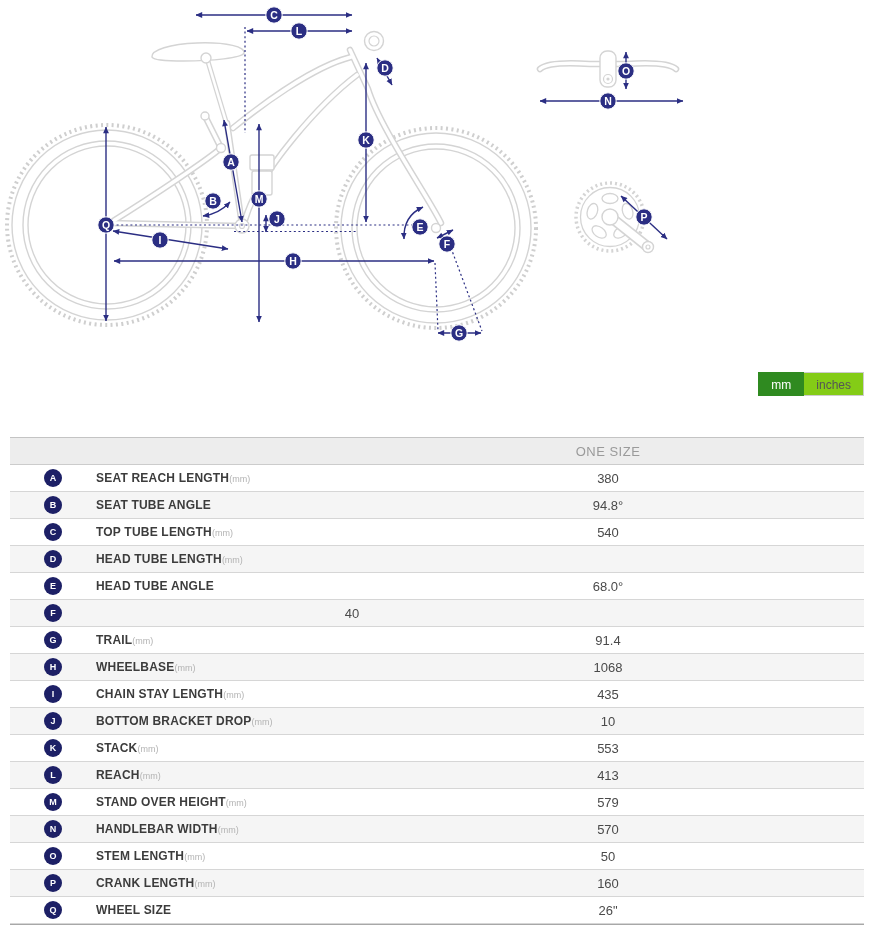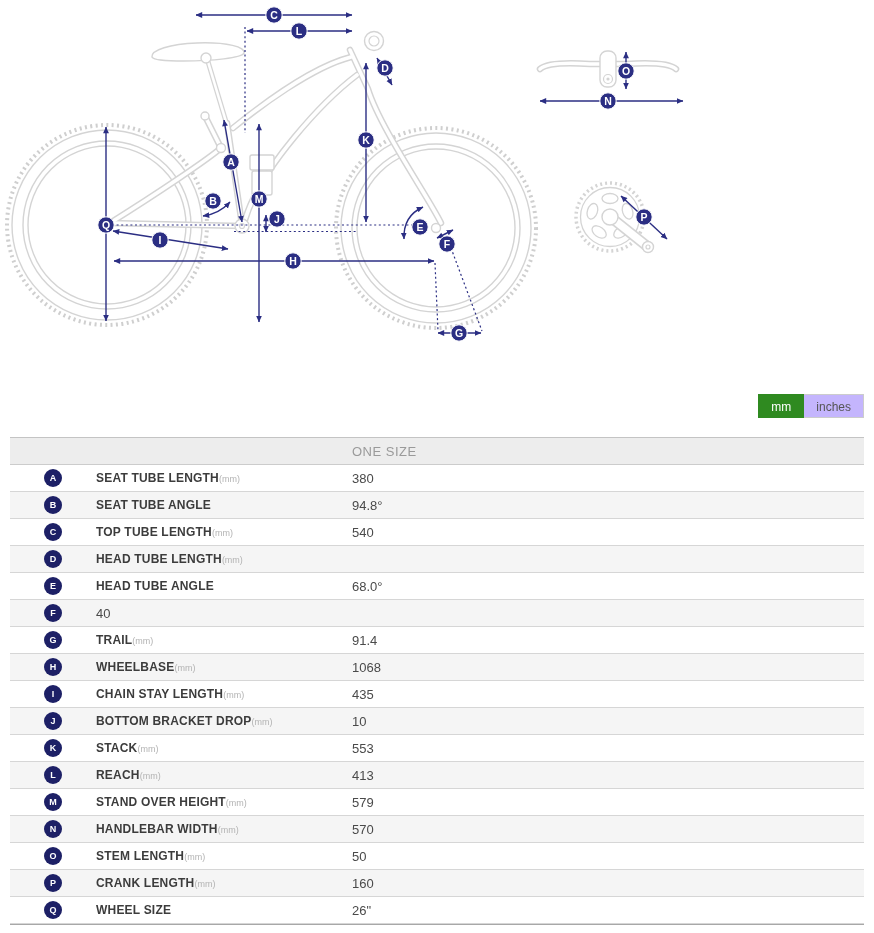--- a/index.html
+++ b/index.html
@@ -6,42 +6,42 @@
   .page{position:relative;width:874px;height:933px;background:#fff;
         font-family:"Liberation Sans",sans-serif;overflow:hidden;}
 
   
   .diagram-wrap{width:874px;height:360px;}
   svg text.badge-letter{font-family:"Liberation Sans",sans-serif;font-size:10.5px;
         font-weight:bold;fill:#fff;text-anchor:middle;}
 
   
   .toggle-row{position:relative;height:77px;}
-  .unit-toggle{position:absolute;right:10px;top:12px;display:flex;margin-top:22px;}
+  .unit-toggle{position:absolute;right:10px;top:12px;display:flex;}
   .unit-toggle .tbtn{height:24px;line-height:24px;padding:0 12px;font-size:12px;
         cursor:pointer;box-sizing:border-box;}
   .tbtn.mm{background:#2f8a20;color:#fff;border:1px solid #2f8a20;}
-  .tbtn.inch{background:#c4b5fd;color:#555;border:1px solid #ccc;border-left:none;}
+  .tbtn.inch{background:#84cc16;color:#555;border:1px solid #ccc;border-left:none;}
 
   
   .geo-table{margin:0 10px;border-top:1px solid #c4c4c4;border-bottom:1px solid #a8a8a8;}
   .t-head{height:26px;background:#ededed;display:flex;align-items:center;
         border-bottom:1px solid #ccc;}
   .t-head .cell-value{color:#9a9a9a;font-size:13px;font-weight:normal;letter-spacing:.5px;}
   .t-row{height:26px;display:flex;align-items:center;border-bottom:1px solid #d6d6d6;
         background:#fff;}
   .t-body .t-row:nth-child(even){background:#f5f5f5;}
   .cell-badge{width:86px;display:flex;justify-content:center;align-items:center;}
   .badge-sm{width:18px;height:18px;border-radius:50%;background:#1d2066;color:#fff;
         font-size:9px;font-weight:bold;display:flex;align-items:center;justify-content:center;}
   .cell-label{flex:1;color:#3c3c3c;font-size:12px;font-weight:bold;letter-spacing:.2px;
         white-space:nowrap;}
   .cell-label .unit{color:#b3b3b3;font-size:9px;font-weight:normal;margin-left:0;
         letter-spacing:0;}
-  .cell-value{width:512px;color:#4a4a4a;font-size:13px;}
+  .cell-value{width:512px;text-align:center;color:#4a4a4a;font-size:13px;}
 </style>
 </head>
 <body>
 
 <div class="page">
 
   <div class="diagram-wrap">
   <svg width="874" height="360" viewBox="0 0 874 360">
     <defs>
       <marker id="ae" markerUnits="userSpaceOnUse" markerWidth="8" markerHeight="6.5" refX="6.2" refY="2.9" orient="auto">
@@ -251,21 +251,21 @@
       <div class="cell-value">ONE SIZE</div>
     </div>
     <div class="t-body">
     <div class="t-row">
       <div class="cell-badge">
         <span class="badge-sm">
           <span class="b-letter">A</span>
         </span>
       </div>
       <div class="cell-label">
-        <span class="lbl">SEAT TUBE LENGTH</span><span class="unit">(mm)</span>
+        <span class="lbl">SEAT REACH LENGTH</span><span class="unit">(mm)</span>
       </div>
       <div class="cell-value">380</div>
     </div>
 
     <div class="t-row">
       <div class="cell-badge">
         <span class="badge-sm">
           <span class="b-letter">B</span>
         </span>
       </div>

